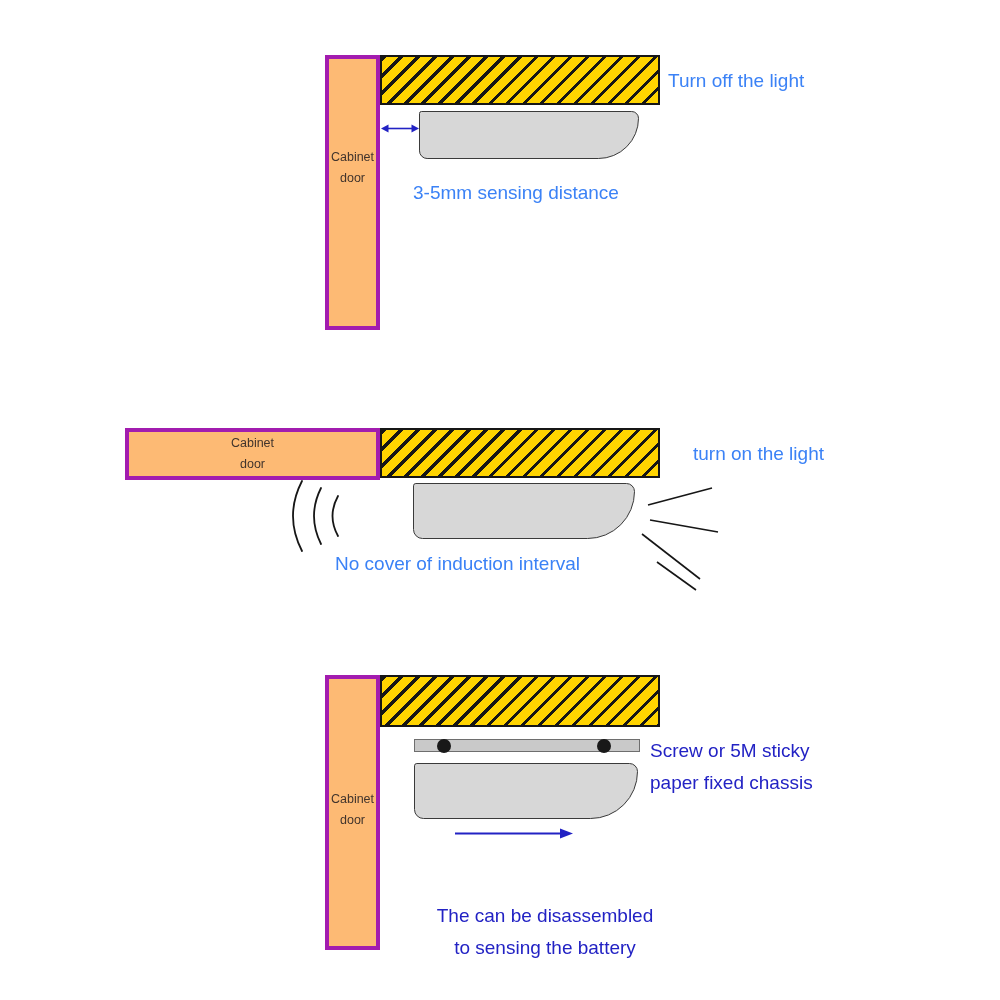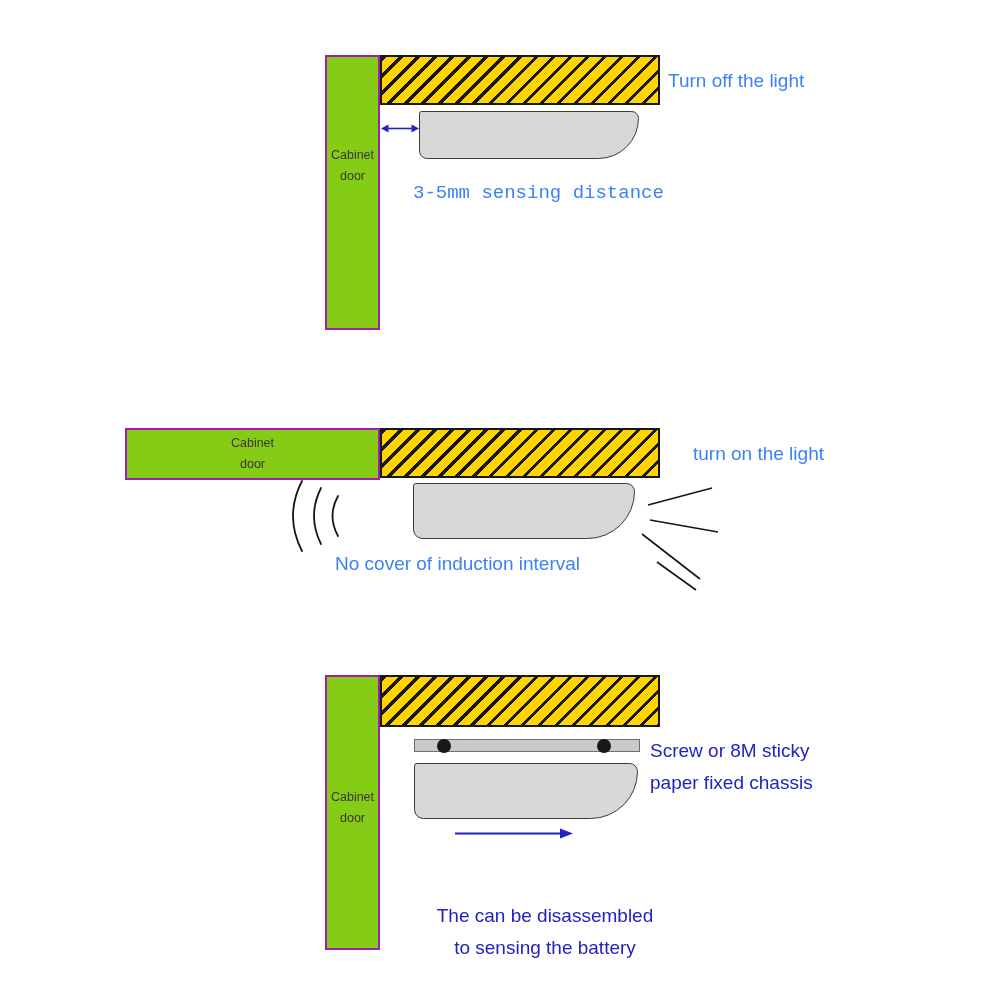--- a/index.html
+++ b/index.html
@@ -2,21 +2,21 @@
 <html><head>
 <meta charset="utf-8">
 <style>
   html,body{margin:0;padding:0;background:#fff;}
   .canvas{
     position:relative;width:1000px;height:1000px;background:#ffffff;
     font-family:"Liberation Sans",sans-serif;overflow:hidden;
   }
   .abs{position:absolute;box-sizing:border-box;}
   .door{
-    background:#84cc16;border:2px solid #a21caf;
+    background:#fdba74;border:4px solid #a21caf;
     display:flex;flex-direction:column;align-items:center;
   }
   .hatch{
     background-color:#ffd400;
     background-image:repeating-linear-gradient(135deg,#161616 0 3px,rgba(0,0,0,0) 3px 12px);
     border:2px solid #161616;
   }
   .fixture{
     background:#d7d7d7;border:1.5px solid #3a3a3a;
     border-radius:3px 9px 50px 10px;
@@ -39,21 +39,21 @@
   .door-label span{display:block;}
   .center{text-align:center;margin-top:45px;}
   svg{display:block;}
 
   
   .d1-door{left:325px;top:55px;width:55px;height:275px;padding-top:88px;}
   .d1-hatch{left:380px;top:55px;width:280px;height:50px;}
   .d1-fixture{left:419px;top:111px;width:220px;height:48px;}
   .d1-arrow{left:381px;top:121px;}
   .d1-title{left:668px;top:70px;}
-  .d1-caption{left:413px;top:182px;font-family:Liberation Mono, monospace;}
+  .d1-caption{left:413px;top:182px;}
 
   
   .d2-door{left:125px;top:428px;width:255px;height:52px;justify-content:center;}
   .d2-hatch{left:380px;top:428px;width:280px;height:50px;}
   .d2-fixture{left:413px;top:483px;width:222px;height:56px;}
   .d2-waves{left:280px;top:477px;}
   .d2-rays{left:640px;top:482px;}
   .d2-title{left:693px;top:443px;}
   .d2-caption{left:335px;top:553px;}
 
@@ -120,21 +120,21 @@
   <div class="abs hatch d3-hatch"></div>
   <div class="abs bar d3-bar"></div>
   <div class="abs screw d3-screw-left"></div>
   <div class="abs screw d3-screw-right"></div>
   <div class="abs fixture d3-fixture"></div>
   <svg class="abs d3-arrow" width="118" height="15" viewBox="0 0 118 15">
     <line x1="0" y1="7.5" x2="106" y2="7.5" stroke="#2222c4" stroke-width="2"></line>
     <polygon points="118,7.5 105,2.5 105,12.5" fill="#2222c4"></polygon>
   </svg>
   <div class="abs d3-title">
-    <div class="blue2">Screw or 8M sticky</div>
+    <div class="blue2">Screw or 5M sticky</div>
     <div class="blue2">paper fixed chassis</div>
   </div>
   <div class="abs center d3-caption">
     <div class="blue2">The  can be disassembled</div>
     <div class="blue2">to sensing the battery</div>
   </div>
 
 </div>
 
 </body></html>

